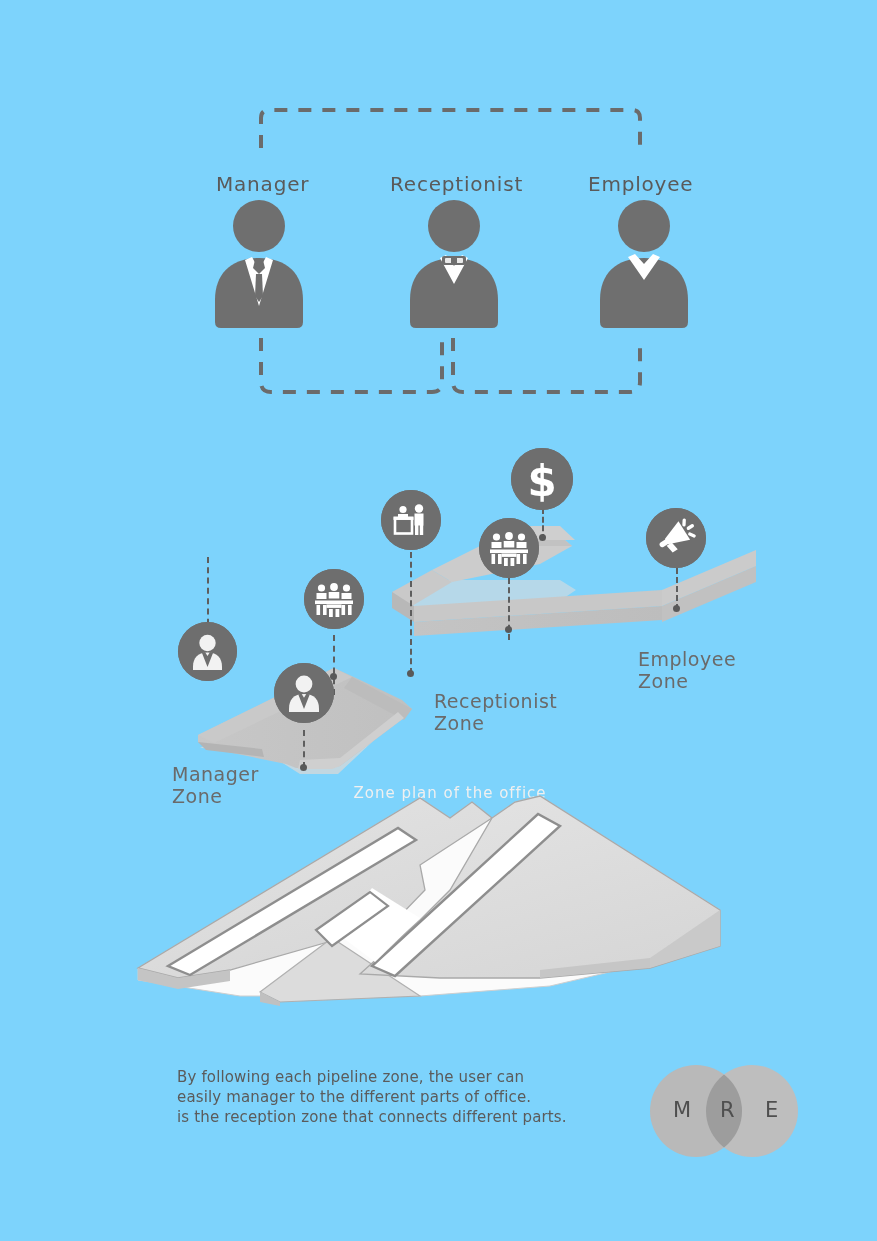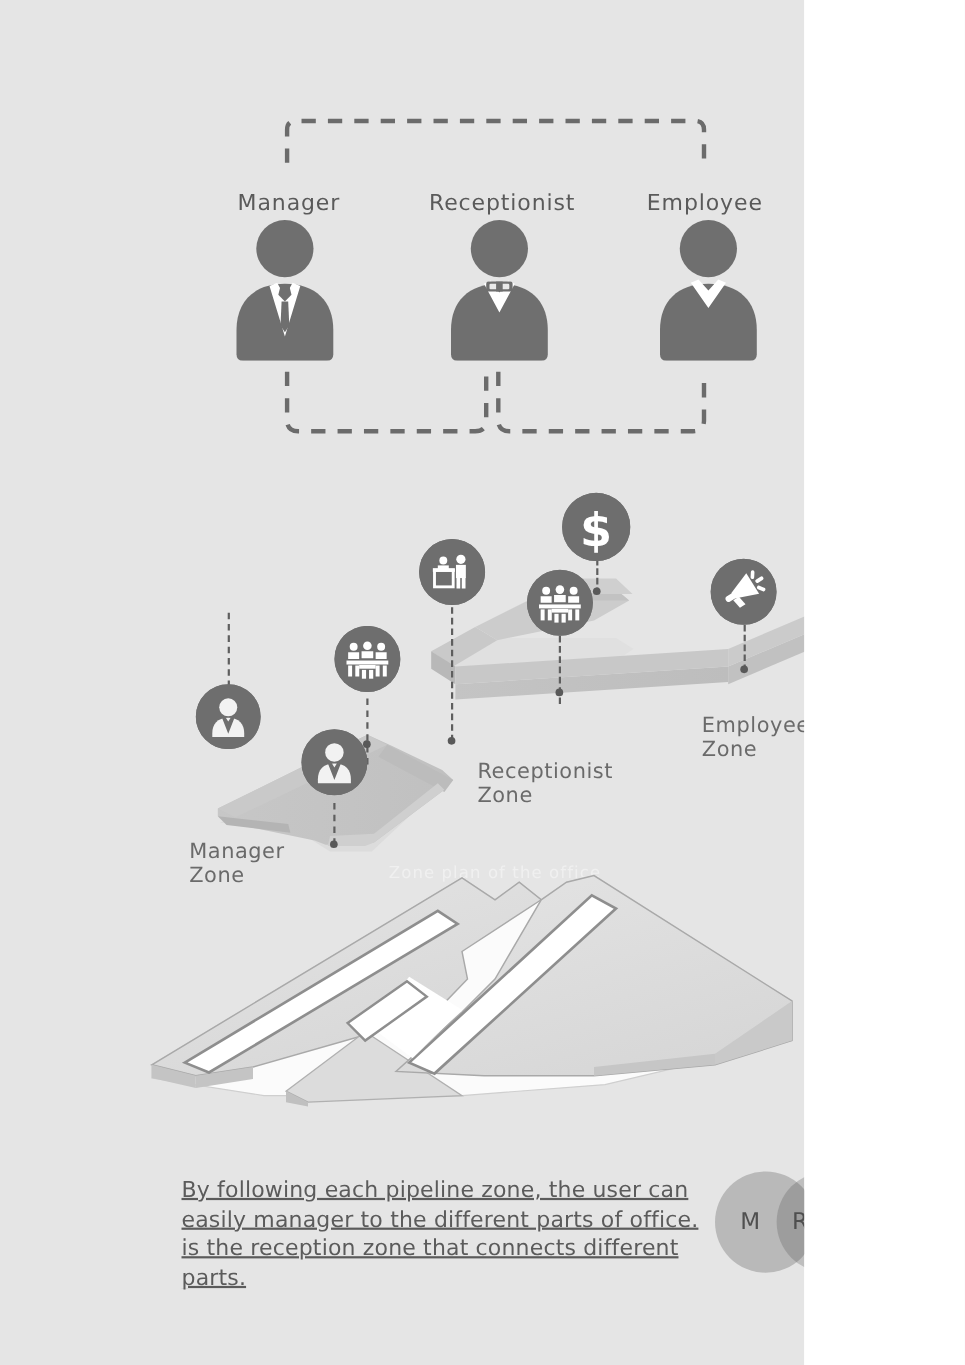--- a/index.html
+++ b/index.html
@@ -7,23 +7,23 @@
     margin: 0;
     padding: 0;
     background: #ffffff;
   }
   body {
     font-family: "DejaVu Sans", "Liberation Sans", sans-serif;
     -webkit-font-smoothing: antialiased;
   }
   #page {
     position: relative;
-    width: 731px;
+    width: 877px;
     height: 1241px;
-    background: #e5e5e5;
+    background: #7dd3fc;
     overflow: hidden;
   }
 
   
   .lbl {
     position: absolute;
     color: #5d5d5d;
     font-family: "DejaVu Sans", "Liberation Sans", sans-serif;
     font-weight: 400;
     letter-spacing: 0.6px;
@@ -94,27 +94,26 @@
   }
 
   
   #footer {
     position: absolute;
     left: 0; top: 1050px;
     width: 877px; height: 140px;
   }
   #caption {
     position: absolute;
-    left: 165px; top: 18px;
+    left: 177px; top: 18px;
     width: 480px;
-    font-size: 20px;
+    font-size: 15px;
     line-height: 1.33;
     color: #5b5b5b;
     letter-spacing: 0.15px;
-    text-decoration: underline;
   }
   #caption .cline { display: block; }
 
   #venn {
     position: absolute;
     left: 650px; top: 10px;
     width: 150px; height: 105px;
   }
   .venn-circle {
     position: absolute;

